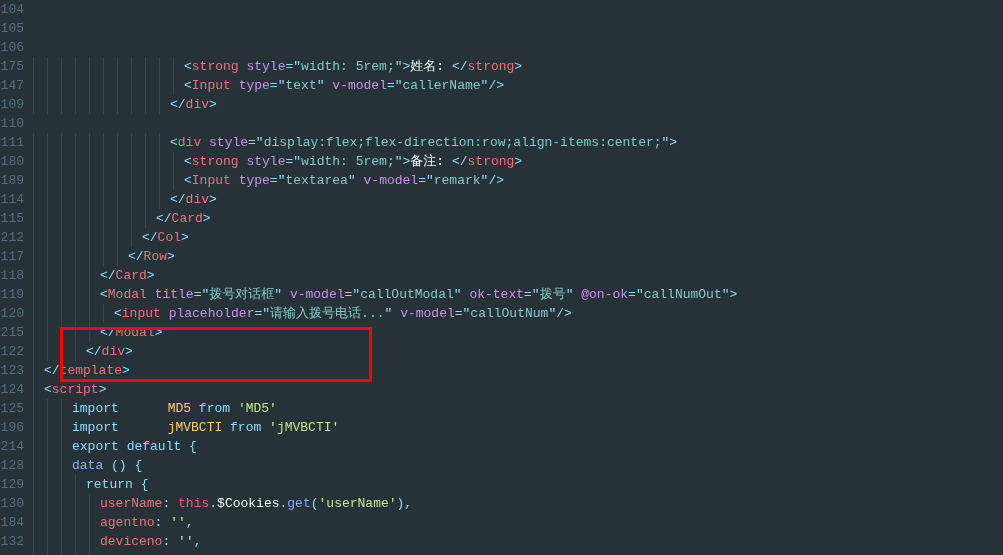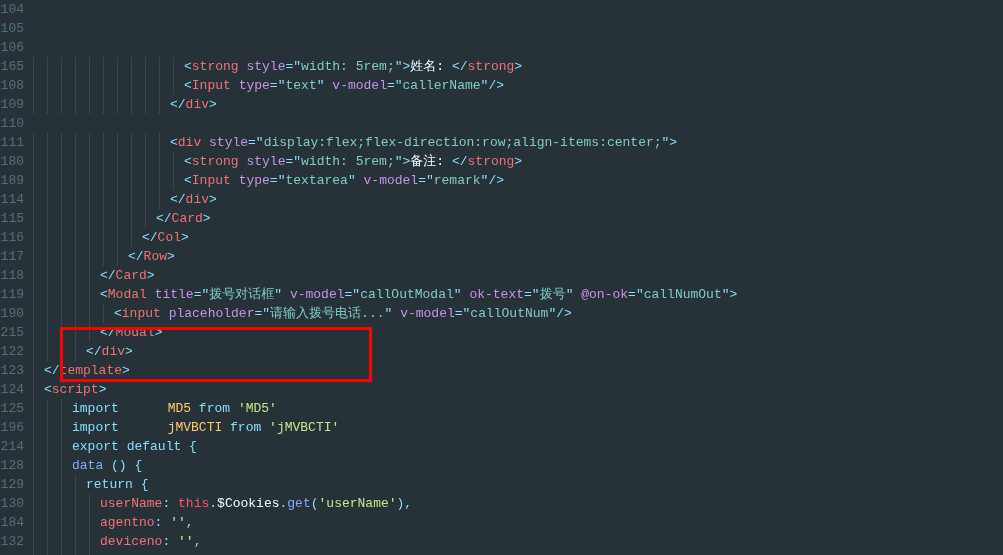--- a/index.html
+++ b/index.html
@@ -65,34 +65,34 @@
   .dot   { color: #89DDFF; }
 </style>
 </head>
 <body>
 
 <div class="editor">
   <div class="gutter" id="gutter">
       <div class="line">104</div>
       <div class="line">105</div>
       <div class="line">106</div>
-      <div class="line">165</div>
-      <div class="line">108</div>
+      <div class="line">175</div>
+      <div class="line">147</div>
       <div class="line">109</div>
       <div class="line">110</div>
       <div class="line">111</div>
       <div class="line">180</div>
       <div class="line">189</div>
       <div class="line">114</div>
       <div class="line">115</div>
-      <div class="line">116</div>
+      <div class="line">212</div>
       <div class="line">117</div>
       <div class="line">118</div>
       <div class="line">119</div>
-      <div class="line">190</div>
+      <div class="line">120</div>
       <div class="line">215</div>
       <div class="line">122</div>
       <div class="line">123</div>
       <div class="line">124</div>
       <div class="line">125</div>
       <div class="line">196</div>
       <div class="line">214</div>
       <div class="line">128</div>
       <div class="line">129</div>
       <div class="line">130</div>

